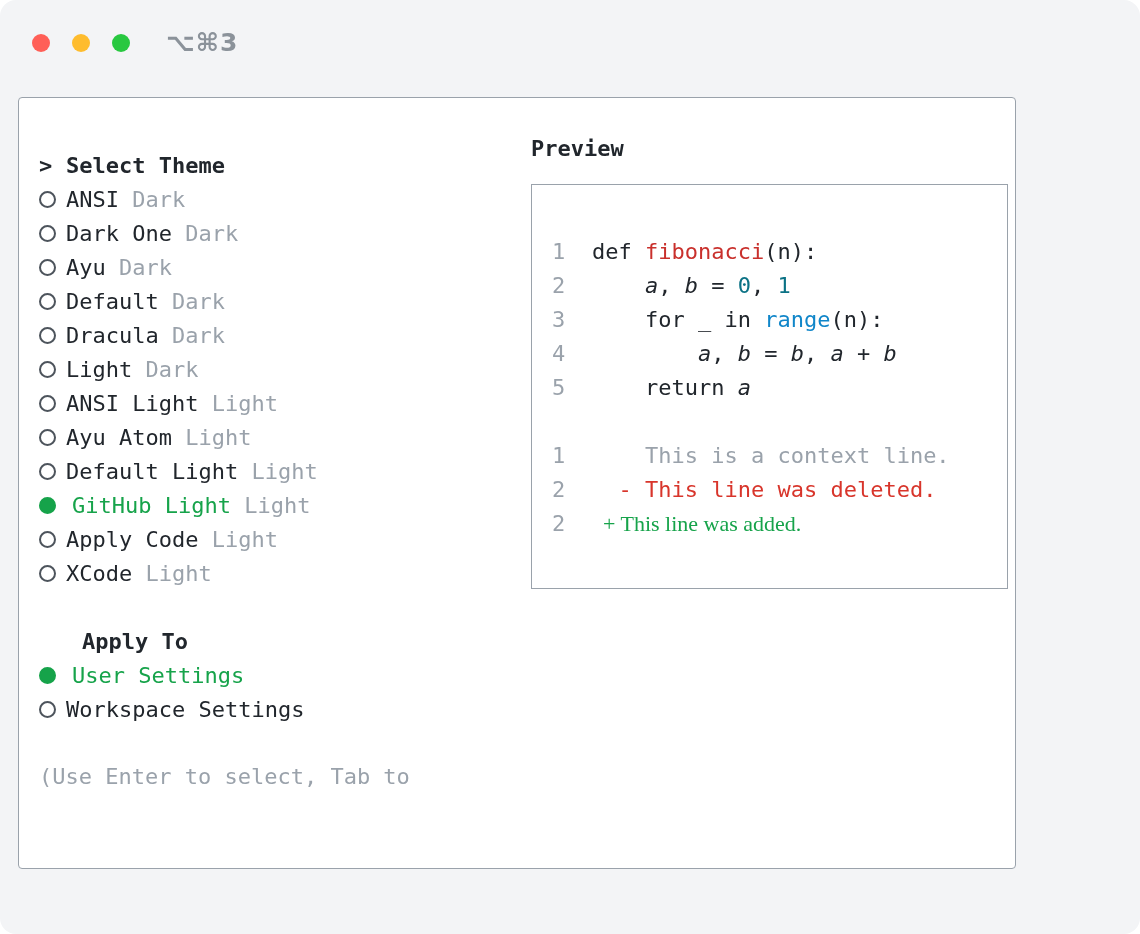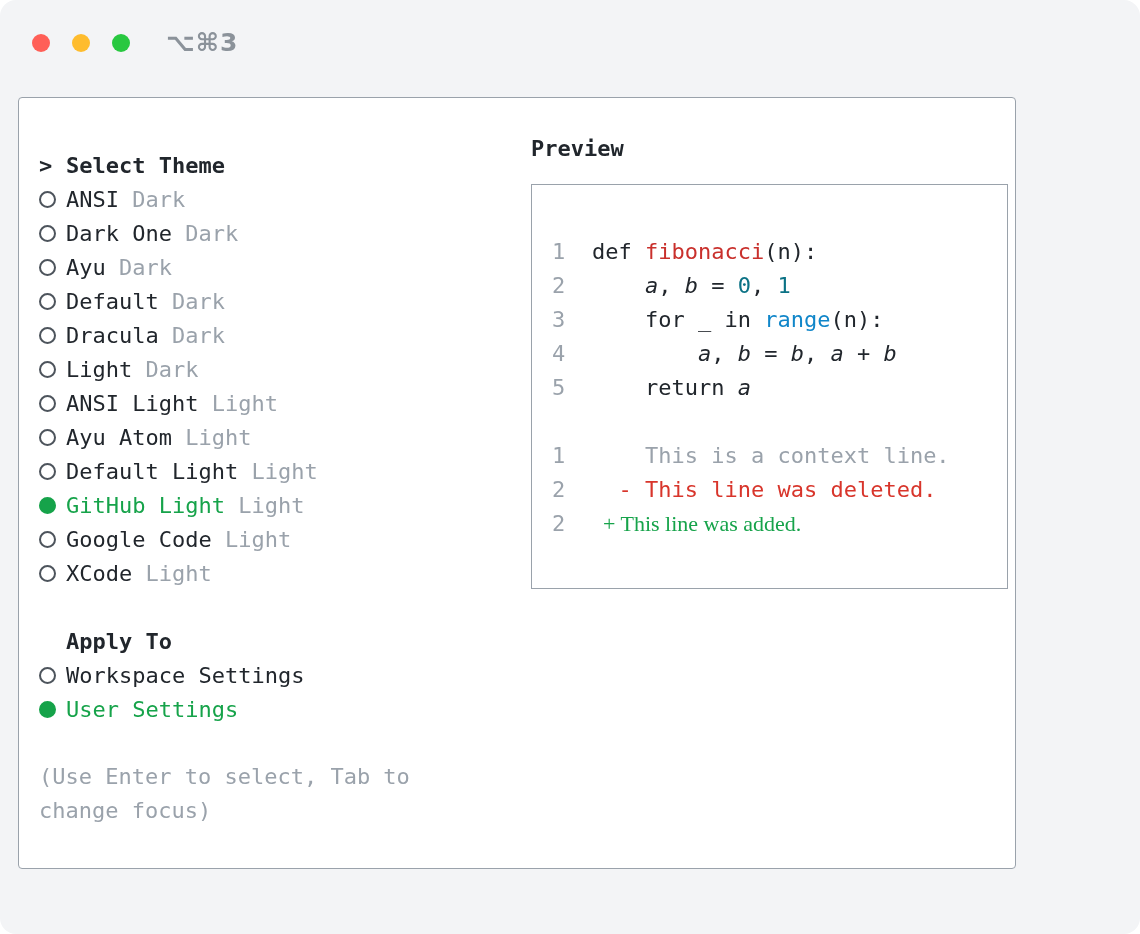--- a/index.html
+++ b/index.html
@@ -52,22 +52,22 @@
   .marker::before {
     content: ""; display: block;
     width: 13px; height: 13px; border-radius: 50%;
     border: 2px solid #4d545c;
   }
   .radio-on::before { background: var(--green, #16a34a); border-color: var(--green, #16a34a); }
   .cursor-marker { width: 27px; flex: none; font-weight: 700; }
   .heading { font-weight: 700; }
   .item-name { white-space: pre; }
   .item-variant { white-space: pre; color: var(--muted, #9aa2ab); }
-  .selected .item-name, .selected .item-label { color: var(--green, #16a34a); }
-  .apply-title { margin-left: 27px; }
+  .selected .item-name, .selected .item-label { color: var(--green, #16a34a); margin-left: 6px; }
+  .apply-title { margin-left: 43px; }
   .spacer { height: 34px; }
   .hint { color: var(--muted, #9aa2ab); }
   .hint div { height: 34px; line-height: 34px; white-space: pre; }
 
   
   .preview-title { height: 34px; line-height: 34px; font-weight: 700; }
   .preview-box {
     margin-top: 18px;
     width: 477px; height: 405px;
     border: 1.5px solid var(--border, #9aa2ab);
@@ -151,52 +151,51 @@
             <span class="item-name">Default Light</span>
             <span class="item-variant"> Light</span>
           </div>
           <div class="row theme-row selected">
             <span class="marker radio-on"></span>
             <span class="item-name">GitHub Light</span>
             <span class="item-variant"> Light</span>
           </div>
           <div class="row theme-row">
             <span class="marker radio-off"></span>
-            <span class="item-name">Google Code</span>
+            <span class="item-name">Apply Code</span>
             <span class="item-variant"> Light</span>
           </div>
           <div class="row theme-row">
             <span class="marker radio-off"></span>
             <span class="item-name">XCode</span>
             <span class="item-variant"> Light</span>
           </div>
         </div>
 
       <div class="spacer"></div>
 
       <div class="row heading apply-title-row">
         <span class="apply-title">Apply To</span>
       </div>
 
       <div>
-          <div class="row apply-row">
-            <span class="marker radio-off"></span>
-            <span class="item-label">Workspace Settings</span>
-          </div>
           <div class="row apply-row selected">
             <span class="marker radio-on"></span>
             <span class="item-label">User Settings</span>
           </div>
+          <div class="row apply-row">
+            <span class="marker radio-off"></span>
+            <span class="item-label">Workspace Settings</span>
+          </div>
         </div>
 
       <div class="spacer"></div>
 
       <div class="hint">
         <div>(Use Enter to select, Tab to</div>
-        <div>change focus)</div>
       </div>
     </div>
 
     <div class="right-col">
       <div class="preview-title">Preview</div>
       <div class="preview-box">
           <div class="pline"><span class="pgutter">1</span><span class="pcontent"><span>def </span><span class="c-func">fibonacci</span><span>(n):</span></span></div>
           <div class="pline"><span class="pgutter">2</span><span class="pcontent"><span>    </span><span class="c-var">a</span><span>, </span><span class="c-var">b</span><span> = </span><span class="c-number">0</span><span>, </span><span class="c-number">1</span></span></div>
           <div class="pline"><span class="pgutter">3</span><span class="pcontent"><span>    for _ in </span><span class="c-builtin">range</span><span>(n):</span></span></div>
           <div class="pline"><span class="pgutter">4</span><span class="pcontent"><span>        </span><span class="c-var">a</span><span>, </span><span class="c-var">b</span><span> = </span><span class="c-var">b</span><span>, </span><span class="c-var">a</span><span> + </span><span class="c-var">b</span></span></div>

